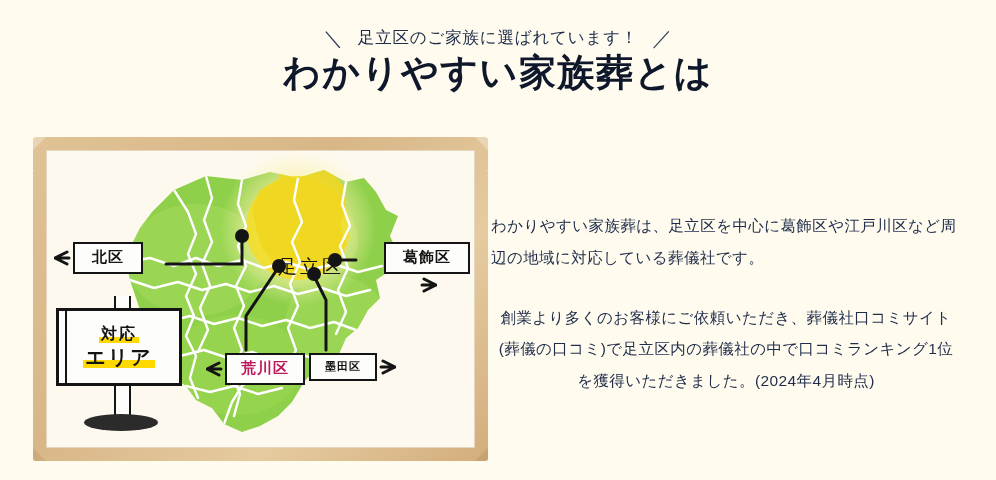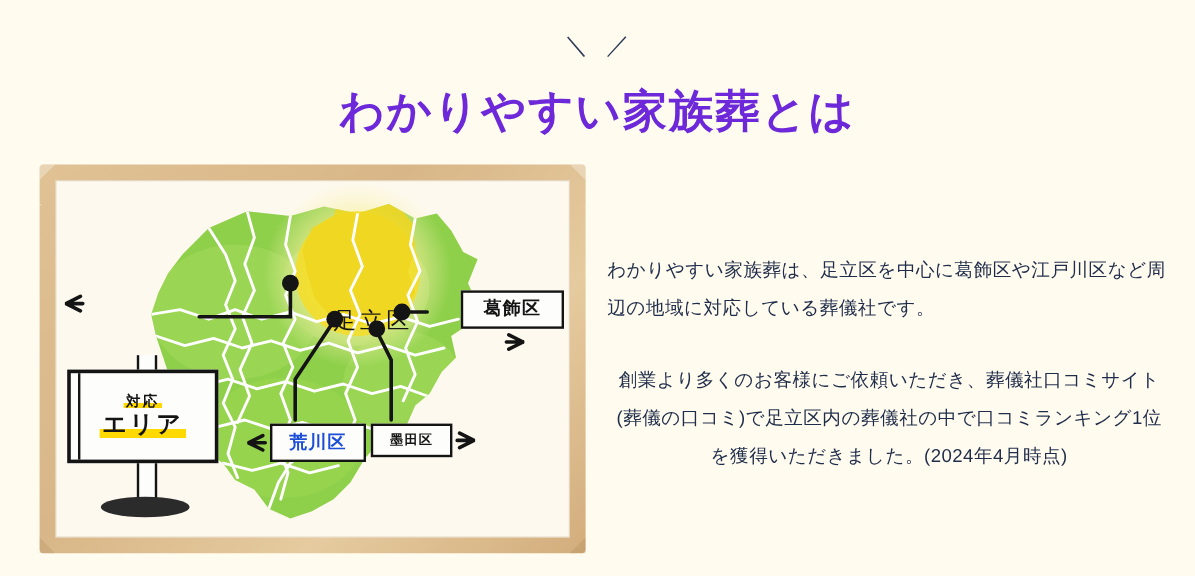--- a/index.html
+++ b/index.html
@@ -36,24 +36,24 @@
   .eyebrow .slash {
     font-size: 20px;
     font-weight: 300;
     color: #2b3a55;
     display: inline-block;
   }
   .eyebrow .slash.left  { transform: rotate(0deg); }
   .eyebrow .slash.right { transform: rotate(0deg); }
 
   .title {
-    margin-top: 20px;
+    margin-top: 0;
     font-size: 37px;
     font-weight: 700;
-    color: #6d28d9;
+    color: #0f172a;
     letter-spacing: 1.5px;
     line-height: 1.25;
     white-space: nowrap;
   }
 
   
   .content {
     position: absolute;
     top: 137px;
     left: 0;
@@ -101,40 +101,41 @@
   }
   .fc-tl { top:0; left:0;  border-top:13px solid rgba(255,255,255,.30); border-right:13px solid transparent; }
   .fc-tr { top:0; right:0; border-top:13px solid rgba(255,255,255,.30); border-left:13px solid transparent; }
   .fc-bl { bottom:0; left:0;  border-bottom:13px solid rgba(120,90,50,.13); border-right:13px solid transparent; }
   .fc-br { bottom:0; right:0; border-bottom:13px solid rgba(120,90,50,.13); border-left:13px solid transparent; }
 
   .map-svg { display:block; width:100%; height:100%; }
 
   
   .text-col {
-    margin-left: 18px;
+    margin-left: 3px;
     width: 470px;
     padding-top: 73px;
     flex: 0 0 auto;
   }
   .para {
     font-size: 15.5px;
     line-height: 2.05;
     color: #1f2d4a;
     letter-spacing: 0.4px;
     margin: 0;
   }
   .para + .para { margin-top: 28px; text-align: center; }
 </style>
 </head>
 <body>
 
 <div class="header">
   <div class="eyebrow">
     <span class="slash left">＼</span>
+    <span>足立区のご家族に選ばれています！</span>
     <span class="slash right">／</span>
   </div>
   <h1 class="title">わかりやすい家族葬とは</h1>
 </div>
 
 <div class="content">
 
   <div class="frame-wrap">
     <div class="frame">
       <span class="frame-corner fc-tl"></span>
@@ -210,36 +211,38 @@
           <circle cx="289" cy="110" r="7"></circle>
           <circle cx="233" cy="116" r="7"></circle>
           <circle cx="268" cy="124" r="7"></circle>
         </g>
       </svg>
 
       <div style="position:absolute; left:8px; top:92px; display:flex; align-items:center;">
         <svg width="22" height="22" viewBox="0 0 22 22">
           <path d="M1,11 L13,5 M1,11 L13,17 M1,11 L15,11" stroke="#141414" stroke-width="3" fill="none" stroke-linecap="round"></path>
         </svg>
+        <span style="display:inline-block; margin-left:-3px; background:#fdfdfb; border:2.5px solid #141414;
+                     padding:4px 17px 5px 17px; font-size:15px; font-weight:700; color:#141414; letter-spacing:1px;">北区</span>
       </div>
 
       <div style="position:absolute; right:8px; top:92px; display:flex; align-items:center;flex-direction:column;">
         <span style="display:inline-block; margin-right:-3px; background:#fdfdfb; border:2.5px solid #141414;
                      padding:4px 17px 5px 17px; font-size:15px; font-weight:700; color:#141414; letter-spacing:1px;">葛飾区</span>
         <svg width="22" height="22" viewBox="0 0 22 22">
           <path d="M21,11 L9,5 M21,11 L9,17 M21,11 L7,11" stroke="#141414" stroke-width="3" fill="none" stroke-linecap="round"></path>
         </svg>
       </div>
 
       <div style="position:absolute; left:160px; top:203px; display:flex; align-items:center;">
         <svg width="22" height="22" viewBox="0 0 22 22">
           <path d="M1,11 L13,5 M1,11 L13,17 M1,11 L15,11" stroke="#141414" stroke-width="3" fill="none" stroke-linecap="round"></path>
         </svg>
         <span style="display:inline-block; margin-left:-3px; background:#fdfdfb; border:2.5px solid #141414;
-                     padding:4px 14px 5px 14px; font-size:15px; font-weight:700; color:#1d4ed8; letter-spacing:1px;">荒川区</span>
+                     padding:4px 14px 5px 14px; font-size:15px; font-weight:700; color:#be185d; letter-spacing:1px;">荒川区</span>
       </div>
 
       <div style="position:absolute; left:263px; top:203px; display:flex; align-items:center;">
         <span style="display:inline-block; margin-right:-3px; background:#fdfdfb; border:2.5px solid #141414;
                      padding:4px 14px 5px 14px; font-size:11px; font-weight:700; color:#141414; letter-spacing:1px;">墨田区</span>
         <svg width="22" height="22" viewBox="0 0 22 22">
           <path d="M21,11 L9,5 M21,11 L9,17 M21,11 L7,11" stroke="#141414" stroke-width="3" fill="none" stroke-linecap="round"></path>
         </svg>
       </div>
 
@@ -251,21 +254,21 @@
         <div style="position:absolute; left:58px; top:6px; width:13px; height:128px;
                     background:#fdfdfb; border-left:2.5px solid #141414; border-right:2.5px solid #141414;"></div>
 
         <div style="position:absolute; left:28px; top:124px; width:74px; height:17px;
                     background:#2b2b2b; border-radius:50%;"></div>
 
         <div style="position:absolute; left:0px; top:18px; width:126px; height:78px;
                     background:#fdfdfb; border:3px solid #141414; box-sizing:border-box;
                     display:flex; flex-direction:column; align-items:center; justify-content:center; gap:2px;">
           <div style="position:absolute; left:6px; top:0; bottom:0; width:0; border-left:2px solid #141414;"></div>
-          <span style="font-size:12px; font-weight:700; color:#141414; letter-spacing:2px; line-height:1.15;
+          <span style="font-size:16px; font-weight:700; color:#141414; letter-spacing:2px; line-height:1.15;
                        background:linear-gradient(transparent 62%, #ffd900 62%, #ffd900 94%, transparent 94%); padding:0 2px;">対応</span>
           <span style="font-size:20px; font-weight:700; color:#141414; letter-spacing:2px; line-height:1.15;
                        background:linear-gradient(transparent 62%, #ffd900 62%, #ffd900 94%, transparent 94%); padding:0 2px;">エリア</span>
         </div>
       </div>
     </div>
   </div>
 
   <div class="text-col">
     <p class="para">わかりやすい家族葬は、足立区を中心に葛飾区や江戸川区など周辺の地域に対応している葬儀社です。</p>

